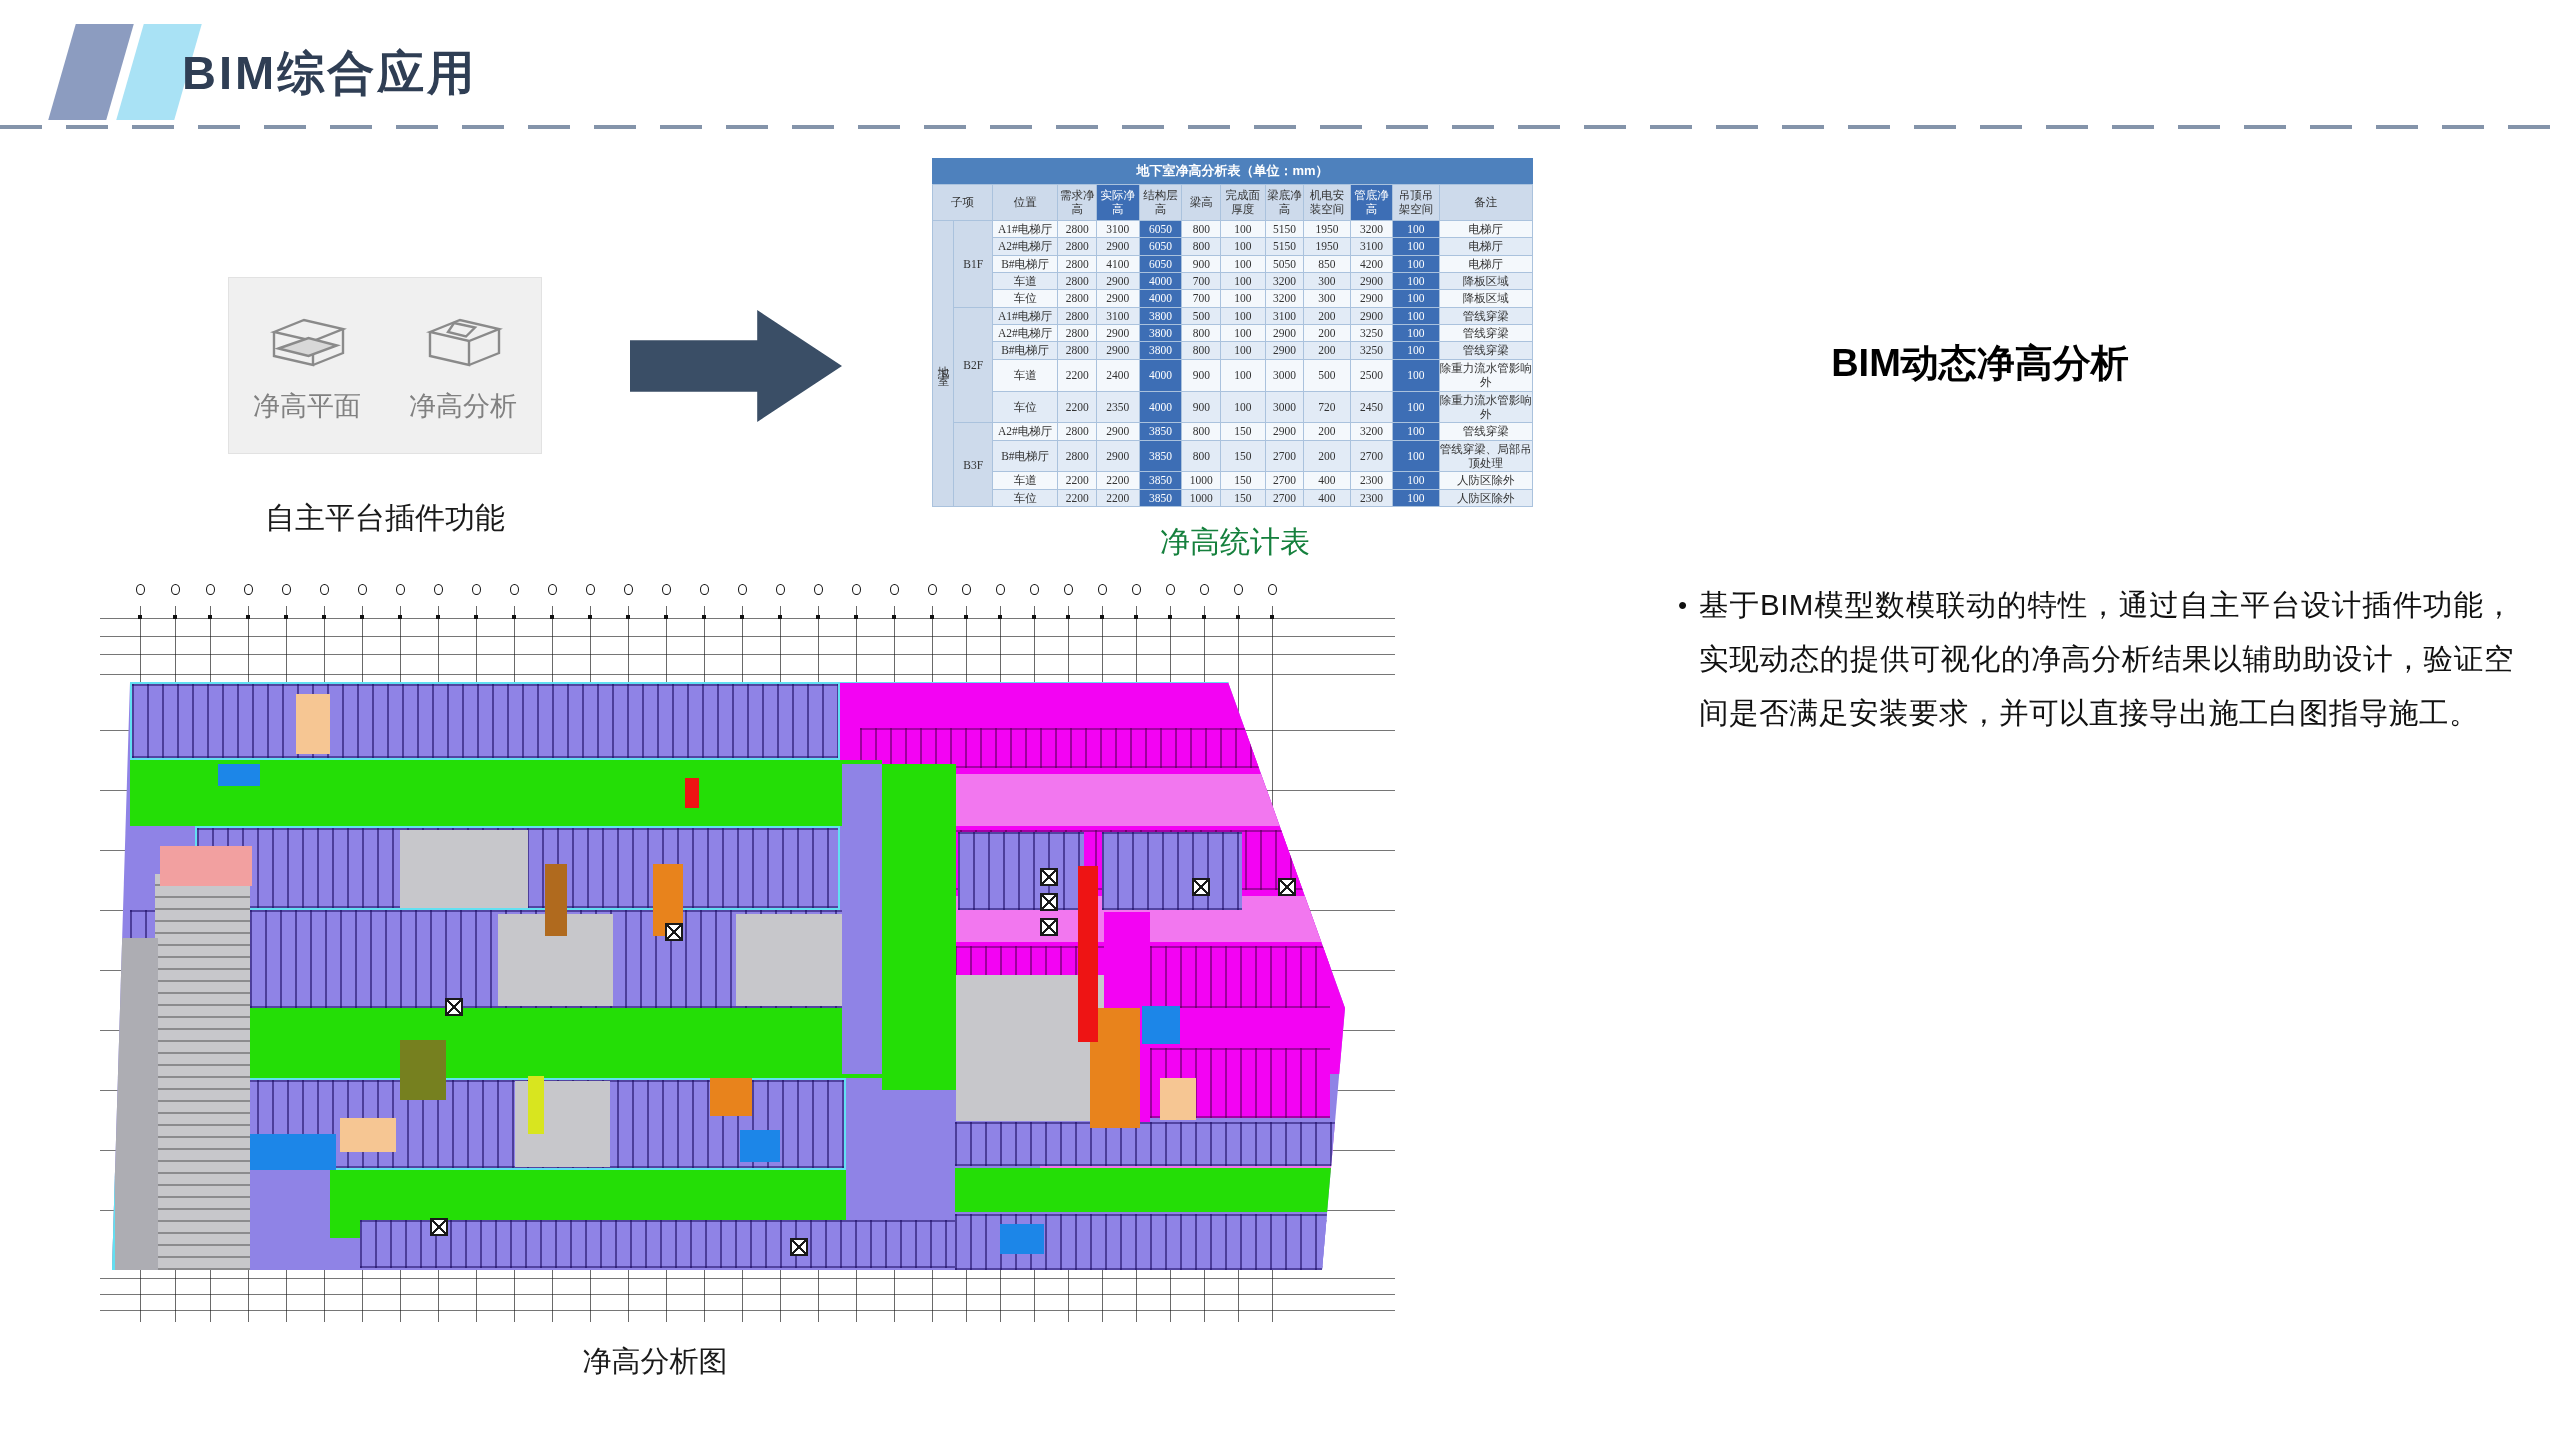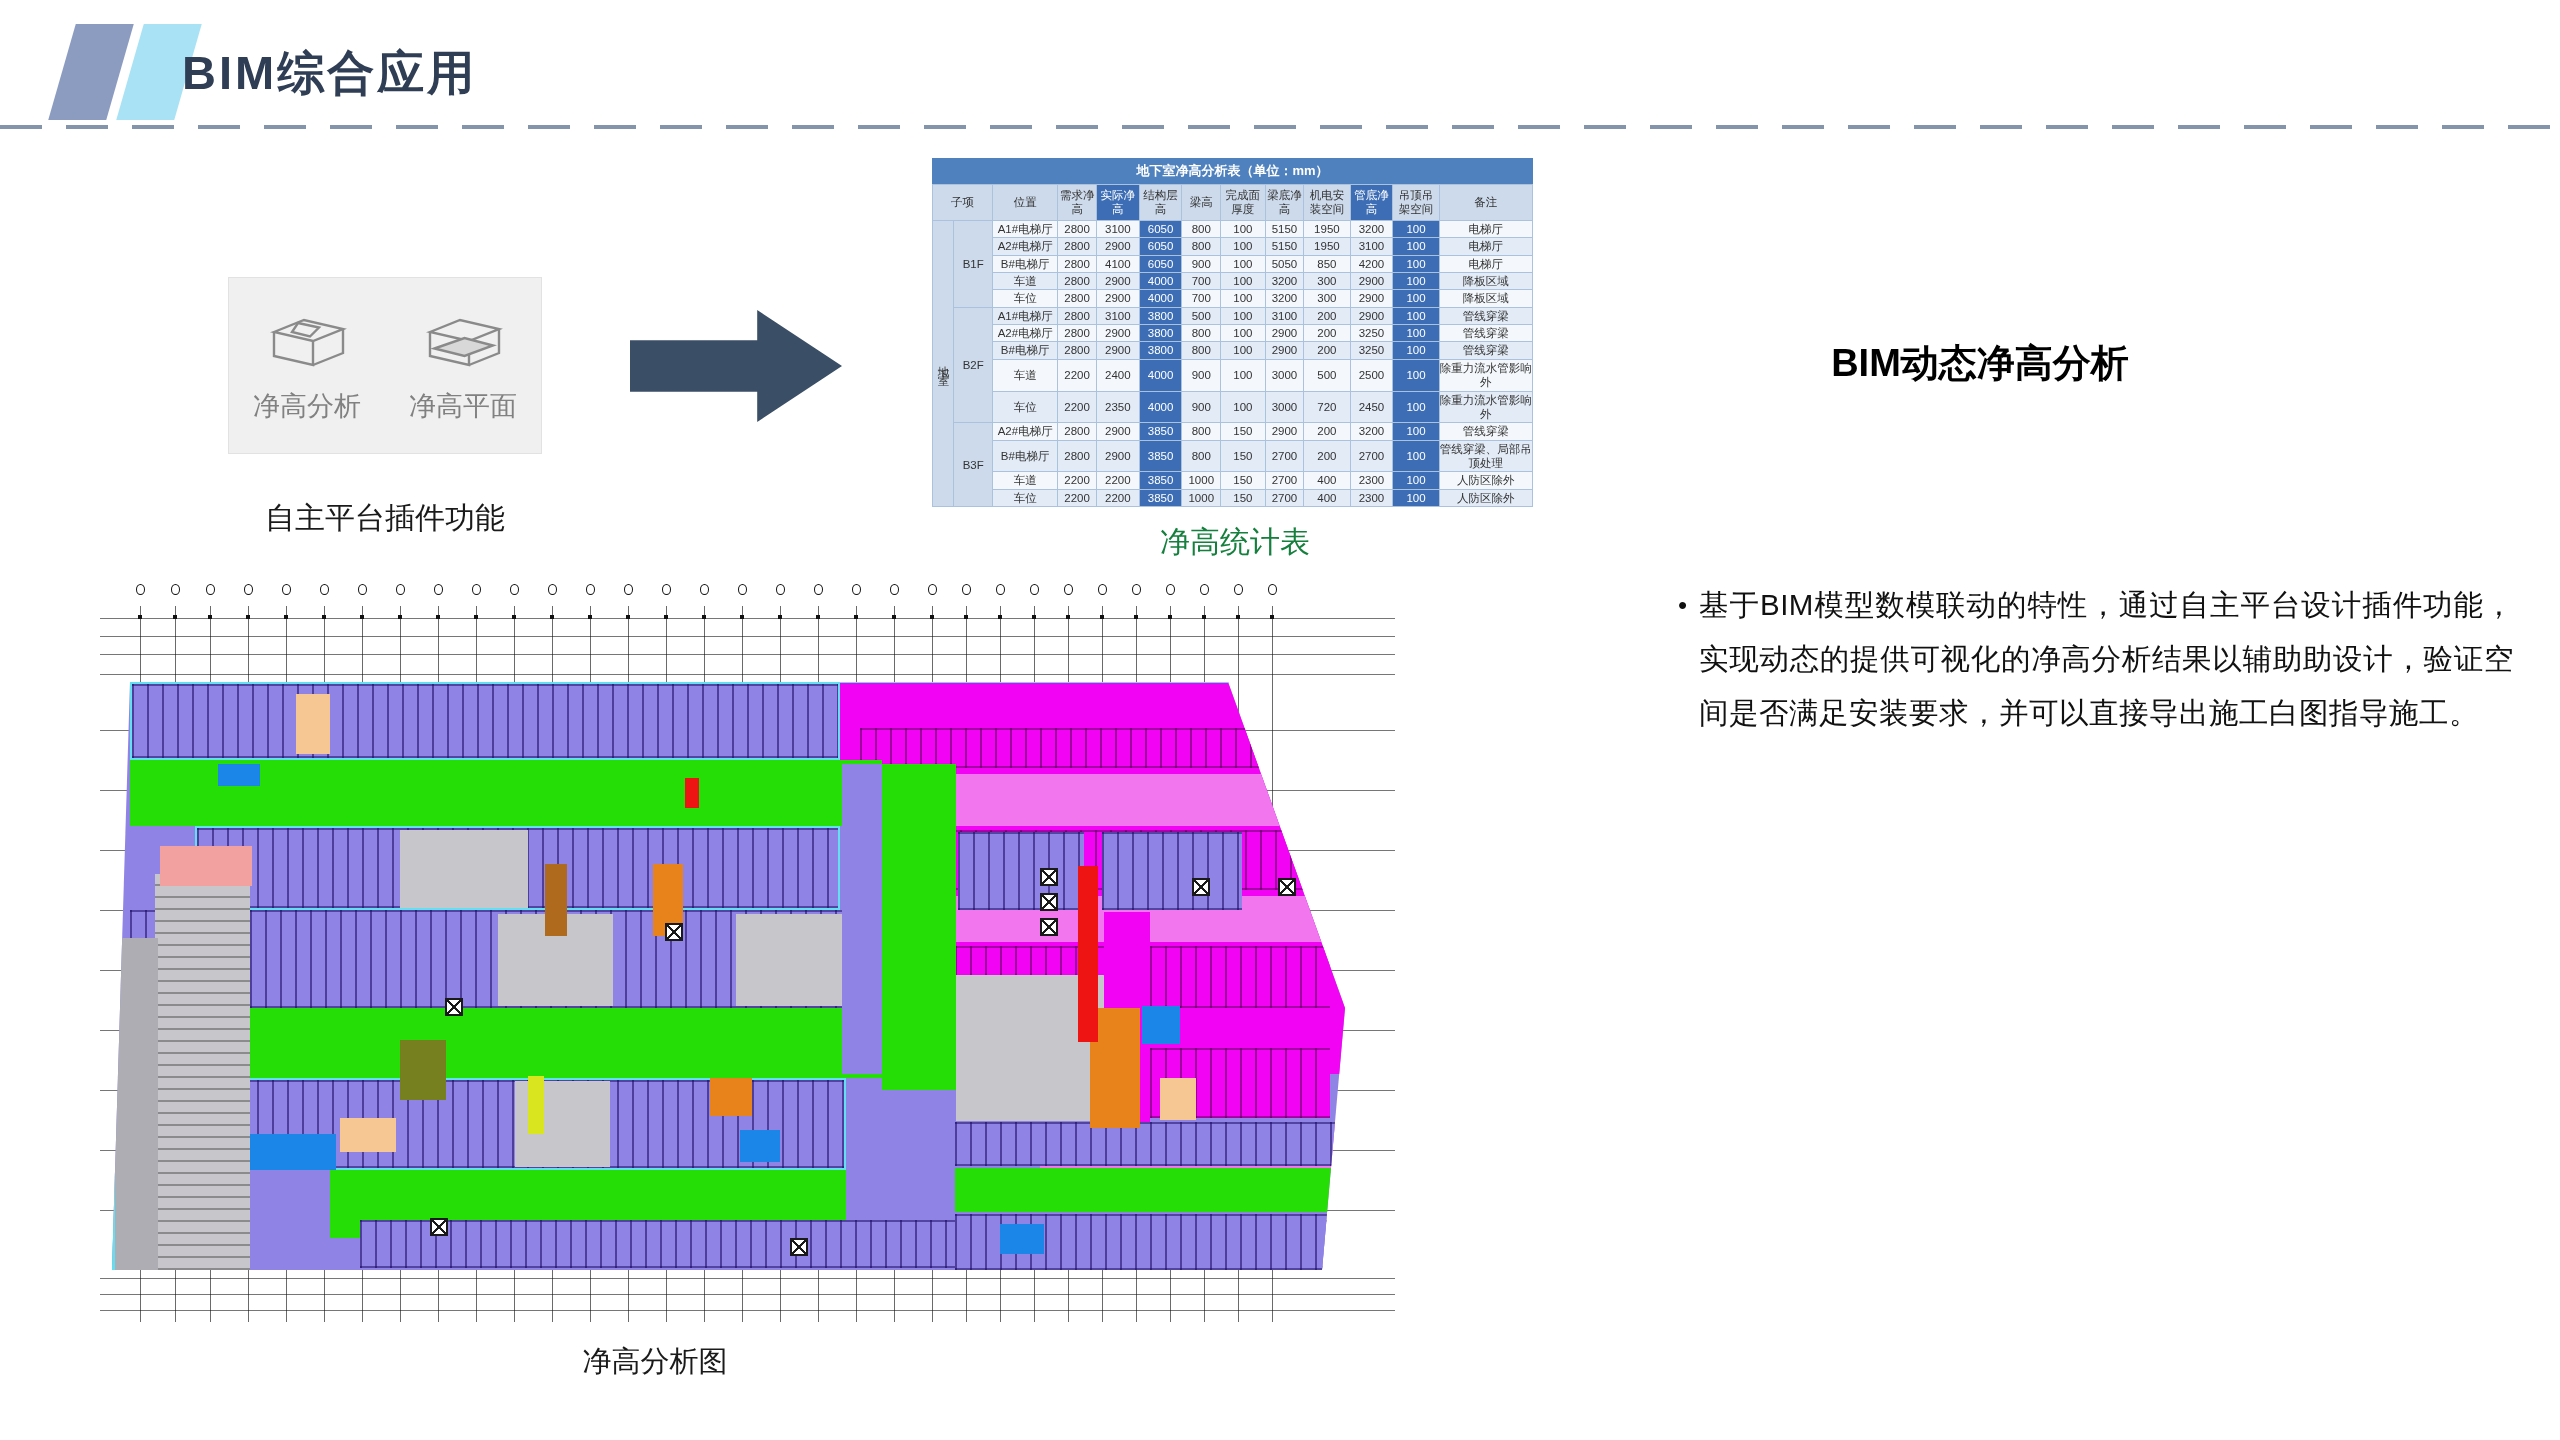--- a/index.html
+++ b/index.html
@@ -21,21 +21,21 @@
   .plug-label { font-size:27px; color:#818181; }
   #plugin-caption { left:228px; top:498px; width:314px; text-align:center; font-size:30px; color:#1a1a1a; }
 
   
   #big-arrow { left:630px; top:310px; width:212px; height:112px; background:#3a4e66;
     clip-path:polygon(0 27%, 60% 27%, 60% 0, 100% 50%, 60% 100%, 60% 73%, 0 73%); }
 
   
   #stat-table-wrap { left:932px; top:158px; width:601px; }
   #stat-table-title { background:#4e81bd; color:#ffffff; font-size:13px; font-weight:bold; text-align:center; padding:4px 0; }
-  table#stat-table { width:100%; border-collapse:collapse; table-layout:fixed; }
+  table#stat-table { width:100%; border-collapse:collapse; table-layout:fixed;font-family:Liberation Serif, serif; }
   #stat-table th, #stat-table td { border:1px solid #aac2dd; font-size:11.5px; color:#333; text-align:center; padding:1px 0; line-height:1.25; }
   #stat-table thead th { background:#cddaeb; font-weight:normal; padding:3px 0; }
   #stat-table td.grp { background:#cddaeb; }
   #stat-table td.vert { background:#cddaeb; writing-mode:vertical-rl; letter-spacing:4px; }
   #stat-table tr.odd  td.dat { background:#f4f8fc; }
   #stat-table tr.even td.dat { background:#e2ebf6; }
   #stat-table .hl { background:#3d6eb5 !important; color:#fff !important;margin-top:44px; }
   #table-caption { left:1100px; top:522px; width:270px; text-align:center; font-size:30px; color:#15803d; }
 
   
@@ -77,35 +77,35 @@
 <div class="abs" id="page-title">BIM综合应用</div>
 <div class="abs" id="divider"></div>
 
 <div class="abs" id="plugin-panel">
   <div class="plug">
     <svg viewBox="0 0 64 48">
       <g fill="none" stroke="#8a8a8a" stroke-width="1.6">
         <path d="M10,16 L30,8 L56,14 L36,22 Z"></path>
         <path d="M10,16 L10,32 L36,38 L36,22"></path>
         <path d="M56,14 L56,30 L36,38"></path>
-        <path d="M26,10 L40,13 L34,19 L22,16 Z"></path>
+        <path d="M13,27 L33,20 L52,25 L33,32 Z" fill="#d8d8d8"></path>
       </g>
     </svg>
-    <div class="plug-label">净高分析</div>
+    <div class="plug-label">净高平面</div>
   </div>
   <div class="plug">
     <svg viewBox="0 0 64 48">
       <g fill="none" stroke="#8a8a8a" stroke-width="1.6">
         <path d="M10,16 L30,8 L56,14 L36,22 Z"></path>
         <path d="M10,16 L10,32 L36,38 L36,22"></path>
         <path d="M56,14 L56,30 L36,38"></path>
-        <path d="M13,27 L33,20 L52,25 L33,32 Z" fill="#d8d8d8"></path>
+        <path d="M26,10 L40,13 L34,19 L22,16 Z"></path>
       </g>
     </svg>
-    <div class="plug-label">净高平面</div>
+    <div class="plug-label">净高分析</div>
   </div>
 </div>
 <div class="abs" id="plugin-caption">自主平台插件功能</div>
 
 <div class="abs" id="big-arrow"></div>
 
 <div class="abs" id="stat-table-wrap">
   <div id="stat-table-title">地下室净高分析表（单位：mm）</div>
   <table id="stat-table">
     <colgroup id="stat-cols">

